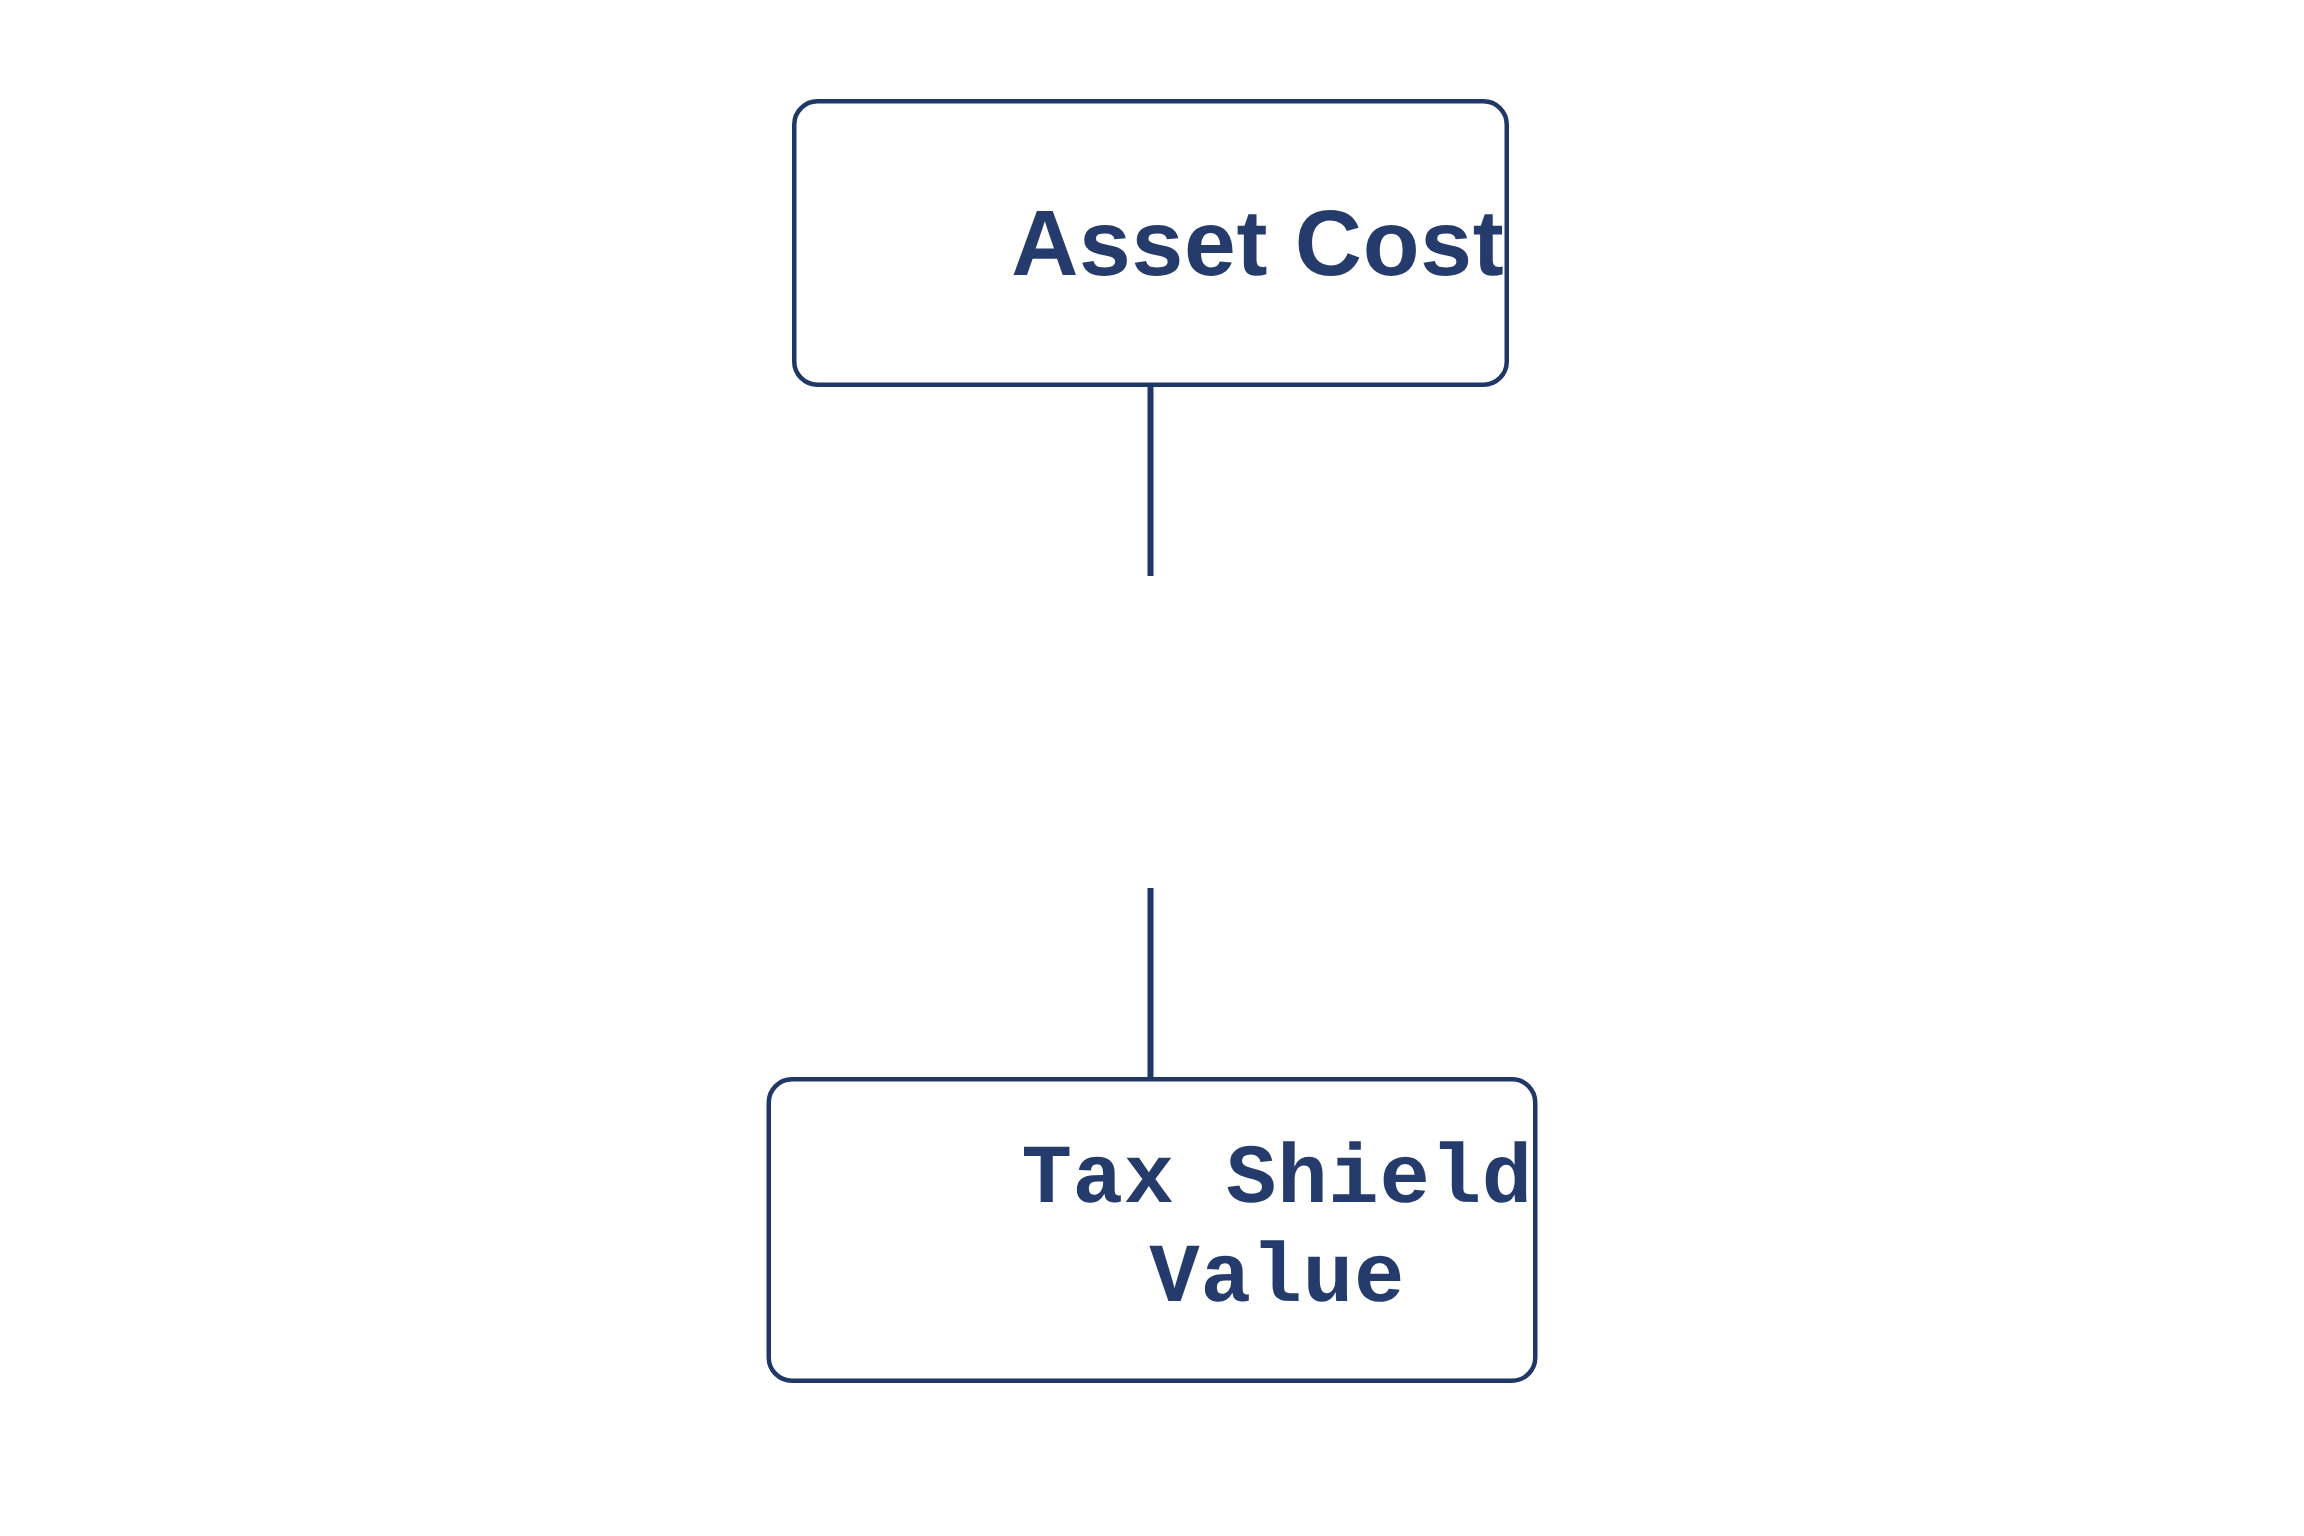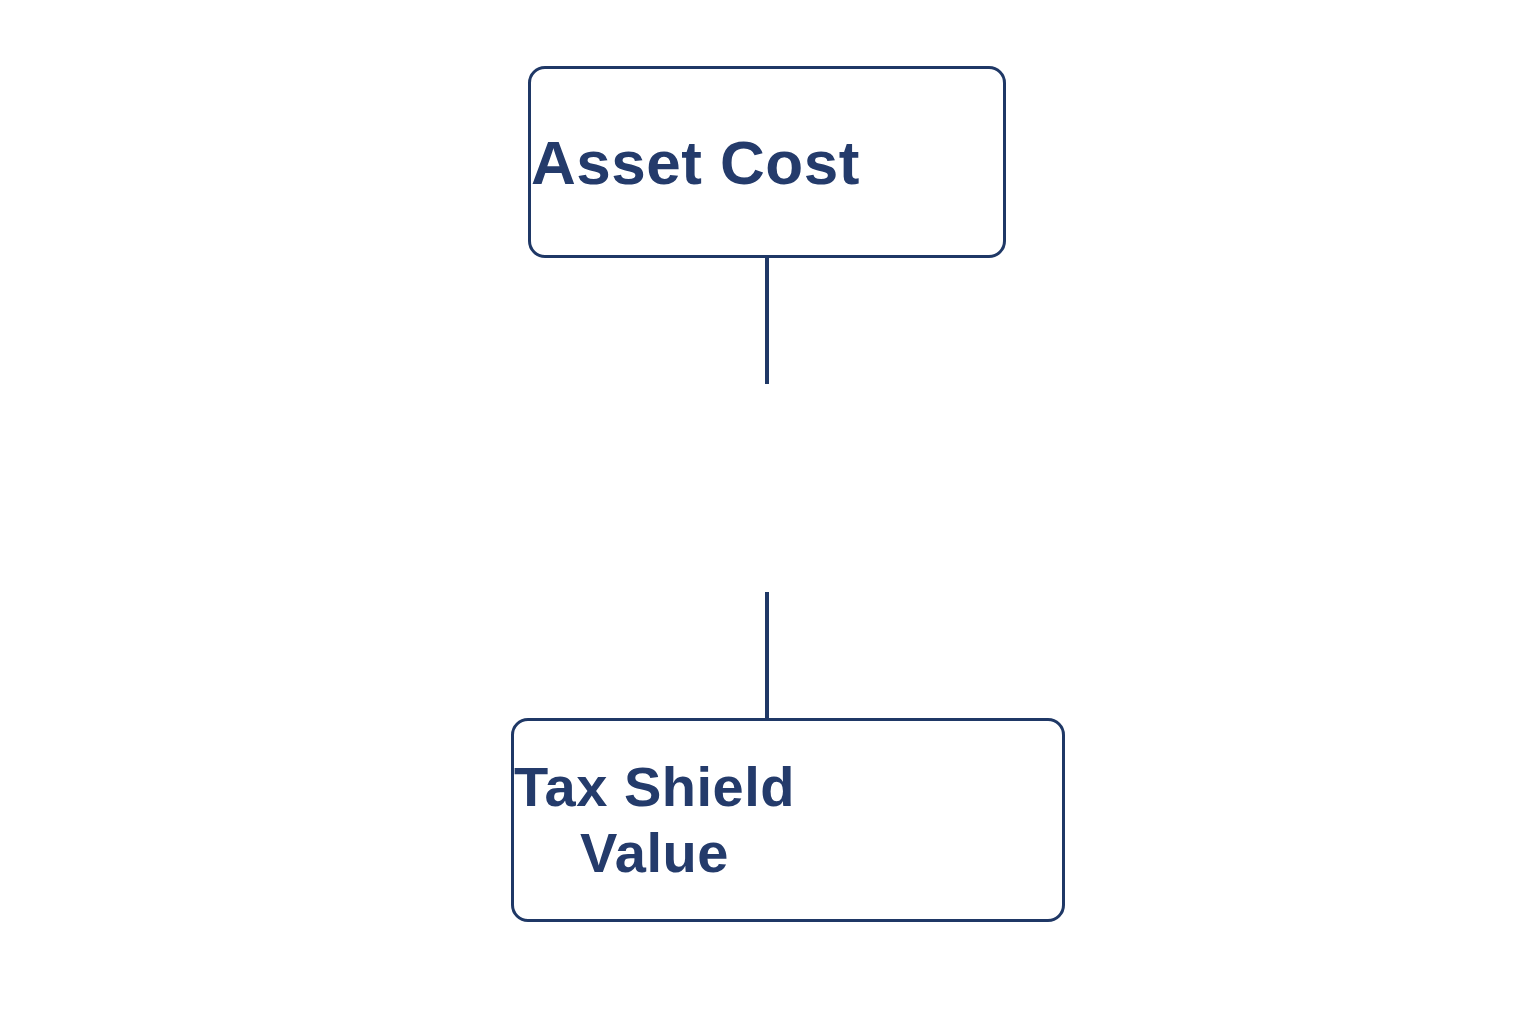--- a/index.html
+++ b/index.html
@@ -16,21 +16,21 @@
     overflow: hidden;
   }
   .node {
     position: absolute;
     box-sizing: border-box;
     border: 3px solid var(--accent, #1f3866);
     border-radius: 17px;
     background: var(--bg, #ffffff);
     display: flex;
     align-items: center;
-    justify-content: flex-start;
+    justify-content: flex-end;
     text-align: center;
     color: var(--text, #243b6b);
     font-weight: 700;
     white-space: pre-line;
     letter-spacing: 0.5px;
   }
   #node-asset-cost {
     left: 528px;
     top: 66px;
     width: 478px;
@@ -41,24 +41,25 @@
     left: 505px;
     top: 381px;
     width: 527px;
     height: 213px;
     font-size: 56px;
     line-height: 1.17;
   }
   #node-tax-shield-value {
     left: 511px;
     top: 718px;
-    width: 554px;
+    width: 514px;
     height: 204px;
     font-size: 56px;
     line-height: 1.17;
+    font-family: Liberation Mono, monospace;
   }
   .connector {
     position: absolute;
     width: 4px;
     background: var(--accent, #1f3866);
   }
   #connector-1 {
     left: 765px;
     top: 256px;
     height: 128px;

